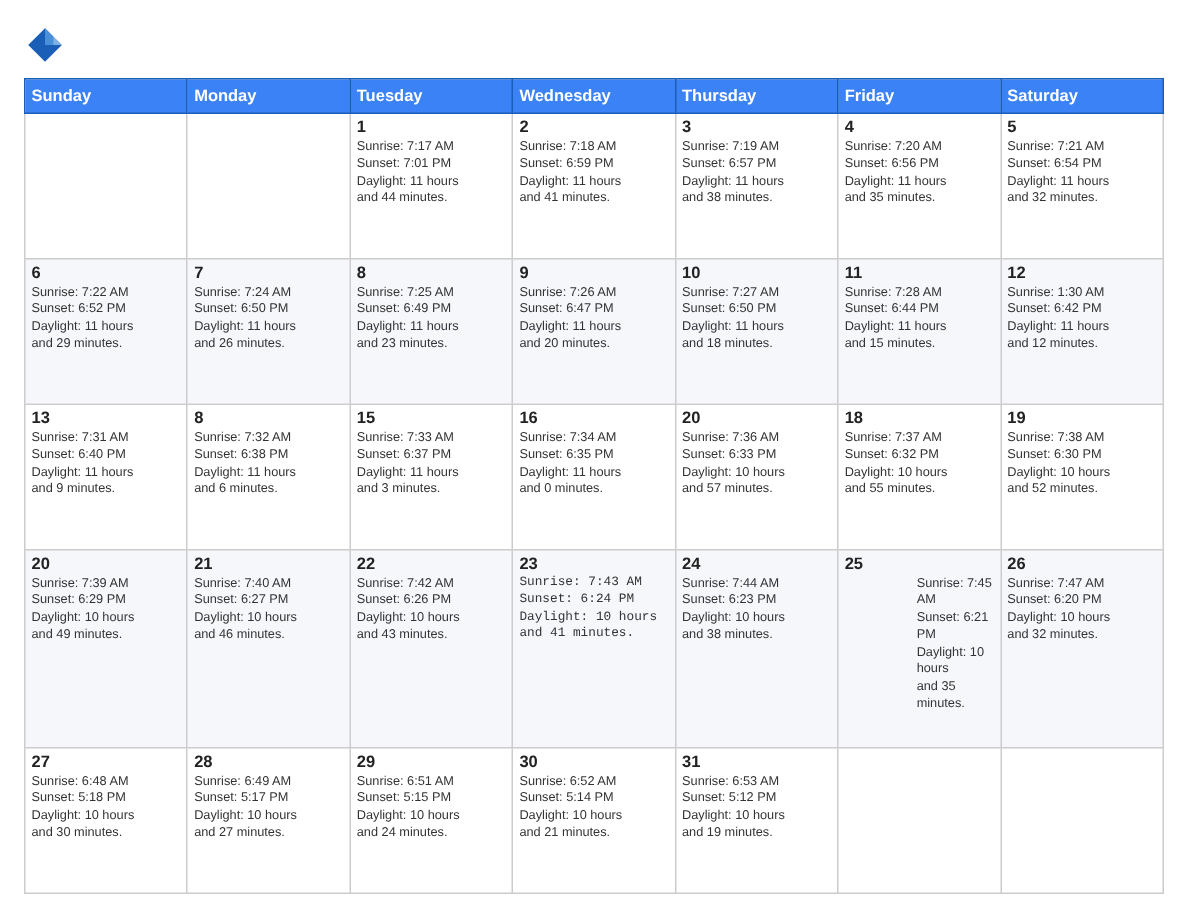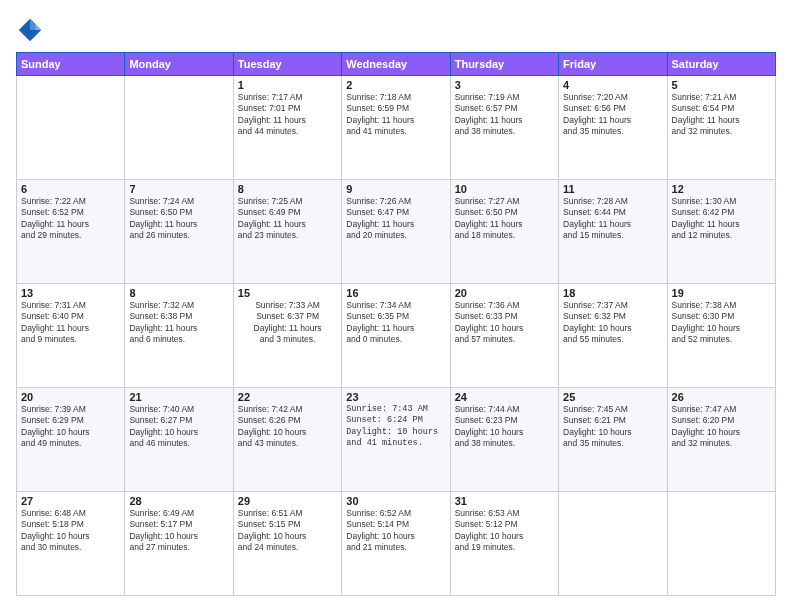--- a/index.html
+++ b/index.html
@@ -83,21 +83,21 @@
       margin-bottom: 1px;
     }
     .day-info {
       font-size: 8.5px;
       line-height: 1.35;
       color: #333;
     }
     .empty { background: #f9f9f9; }
     tr:nth-child(even) td { background: #f5f7fb; }
     tr:nth-child(odd) td { background: #fff; }
-    .calendar thead tr th { background: #8b5cf6; }
+    .calendar thead tr th { background: #3b82f6; }
   </style>
 </head>
 <body>
 
 <div class="page">
   <div class="header">
     <div class="logo">
       <svg class="logo-icon" viewBox="0 0 40 40">
         <polygon points="20,4 36,20 20,36 4,20" fill="#1a5eb8"></polygon>
         <polygon points="20,4 36,20 20,20" fill="#4a90d9"></polygon>
@@ -227,21 +227,21 @@
           </td>
           <td>
             <span class="day-num">8</span>
             <div class="day-info" style="white-space: pre-line;">Sunrise: 7:32 AM
 Sunset: 6:38 PM
 Daylight: 11 hours
 and 6 minutes.</div>
           </td>
           <td>
             <span class="day-num">15</span>
-            <div class="day-info" style="white-space: pre-line; text-align: center;">Sunrise: 7:33 AM
+            <div class="day-info" style="white-space: pre-line;">Sunrise: 7:33 AM
 Sunset: 6:37 PM
 Daylight: 11 hours
 and 3 minutes.</div>
           </td>
           <td>
             <span class="day-num">16</span>
             <div class="day-info" style="white-space: pre-line;">Sunrise: 7:34 AM
 Sunset: 6:35 PM
 Daylight: 11 hours
 and 0 minutes.</div>
@@ -299,21 +299,21 @@
           </td>
           <td>
             <span class="day-num">24</span>
             <div class="day-info" style="white-space: pre-line;">Sunrise: 7:44 AM
 Sunset: 6:23 PM
 Daylight: 10 hours
 and 38 minutes.</div>
           </td>
           <td>
             <span class="day-num">25</span>
-            <div class="day-info" style="white-space: pre-line;">Sunrise: 7:45 AM
+            <div class="day-info" style="white-space: pre-line; margin-left: 48px;">Sunrise: 7:45 AM
 Sunset: 6:21 PM
 Daylight: 10 hours
 and 35 minutes.</div>
           </td>
           <td>
             <span class="day-num">26</span>
             <div class="day-info" style="white-space: pre-line;">Sunrise: 7:47 AM
 Sunset: 6:20 PM
 Daylight: 10 hours
 and 32 minutes.</div>

